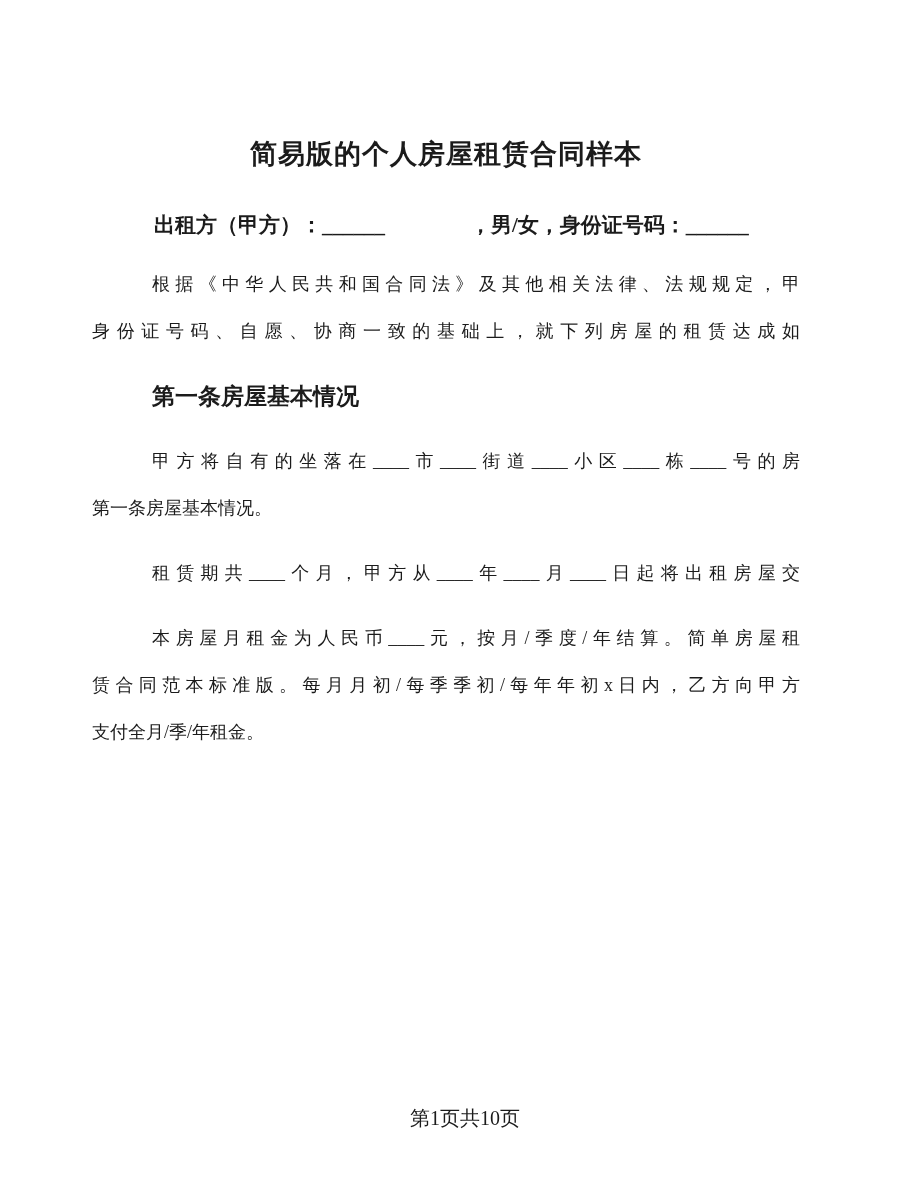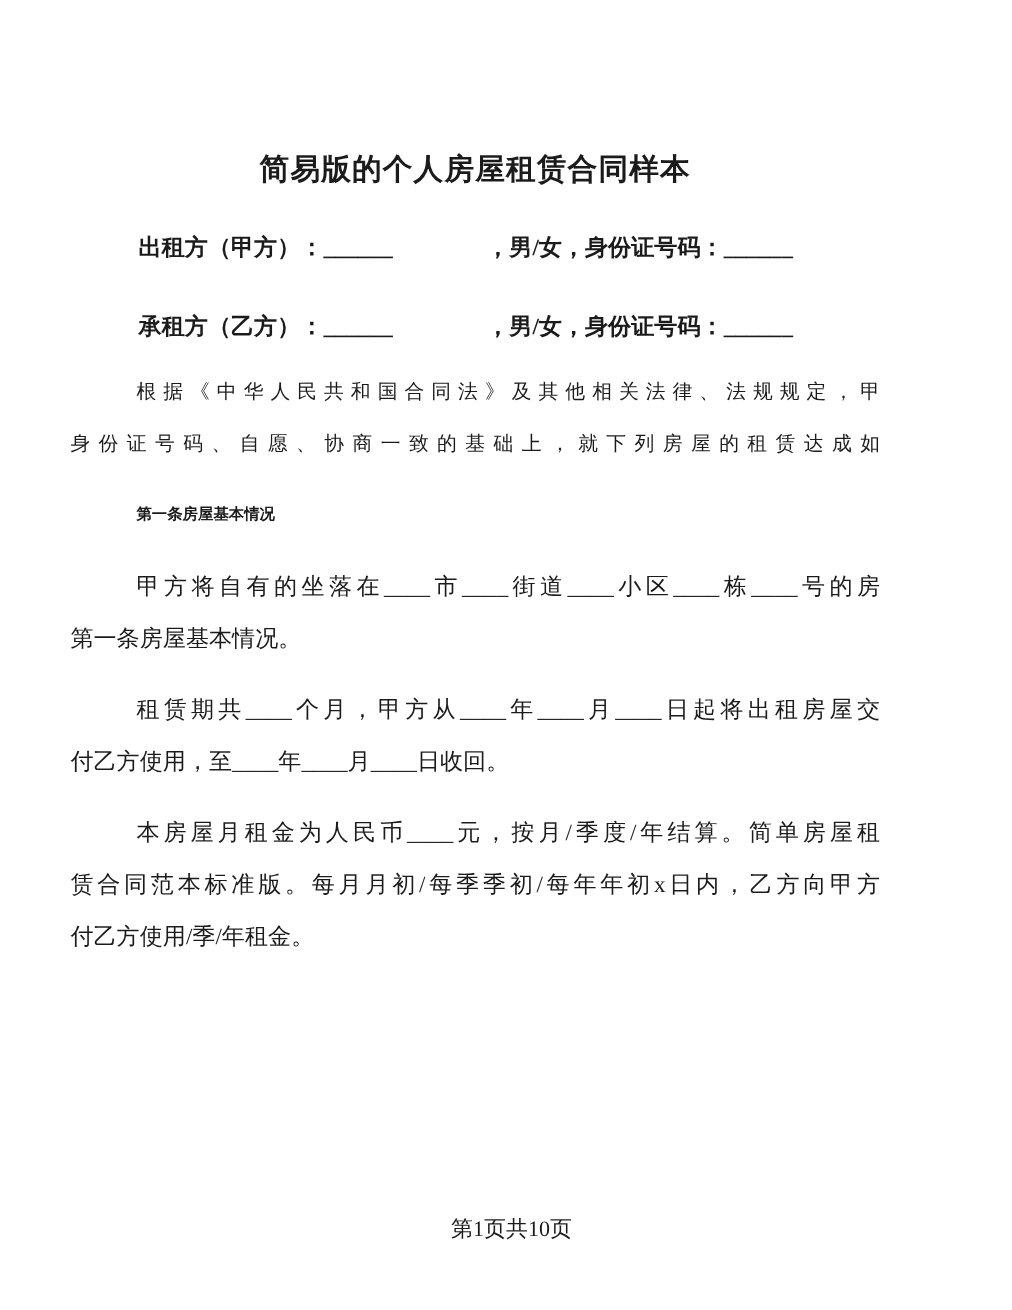--- a/index.html
+++ b/index.html
@@ -12,21 +12,21 @@
     height: 1191px;
     font-family: "Liberation Serif", "DejaVu Serif", serif;
     color: #1b1b1b;
     overflow: hidden;
   }
   .page {
     position: relative;
     box-sizing: border-box;
     width: 920px;
     height: 1191px;
-    padding: 136px 120px 0 64px;
+    padding: 136px 120px 0 92px;
     background: #ffffff;
   }
   .doc-title {
     margin: 0;
     font-size: 27px;
     line-height: 36px;
     font-weight: 700;
     text-align: center;
     letter-spacing: 1px;
   }
@@ -60,27 +60,27 @@
   .line.j {
     text-align: justify;
     text-align-last: justify;
   }
   .line.ind {
     text-indent: 60px;
   }
   .sec-heading {
     margin: 18px 0 0 0;
     padding-left: 60px;
-    font-size: 14px;
+    font-size: 23px;
     line-height: 47px;
     font-weight: 700;
   }
   .sec-body {
     margin: 18px 0 0 0;
-    font-size: 21px;
+    font-size: 18px;
     line-height: 47px;
   }
   .page-footer {
     position: absolute;
     left: 10px;
     right: 0;
     top: 1104px;
     text-align: center;
     font-size: 20px;
     line-height: 28px;
@@ -88,39 +88,37 @@
 </style>
 </head>
 <body>
 
 <div class="page">
 
   <h1 class="doc-title">简易版的个人房屋租赁合同样本</h1>
 
   <p class="party-line"><span>出租方（甲方）：</span><span class="blank">______</span><span class="tab-gap"></span><span>，男/女，身份证号码：</span><span class="blank">______</span></p>
 
-  <p class="party-line"><span>承租方（乙方）：</span><span class="blank">______</span><span class="tab-gap"></span><span>，男/女，身份证号码：</span><span class="blank">______</span></p>
 
   <div class="para">
     <div class="line j ind">根据《中华人民共和国合同法》及其他相关法律、法规规定，甲</div>
     <div class="line j">身份证号码、自愿、协商一致的基础上，就下列房屋的租赁达成如</div>
   </div>
 
   <h2 class="sec-heading">第一条房屋基本情况</h2>
   <div class="sec-body">
     <div class="line j ind">甲方将自有的坐落在____市____街道____小区____栋____号的房</div>
     <div class="line">第一条房屋基本情况。</div>
   </div>
 
   <div class="sec-body">
     <div class="line j ind">租赁期共____个月，甲方从____年____月____日起将出租房屋交</div>
-    <div class="line">付乙方使用，至____年____月____日收回。</div>
   </div>
 
   <div class="sec-body">
     <div class="line j ind">本房屋月租金为人民币____元，按月/季度/年结算。简单房屋租</div>
     <div class="line j">赁合同范本标准版。每月月初/每季季初/每年年初x日内，乙方向甲方</div>
-    <div class="line">付乙方使用/季/年租金。</div>
+    <div class="line">支付全月/季/年租金。</div>
   </div>
 
   <div class="page-footer">第1页共10页</div>
 
 </div>
 
 </body></html>

